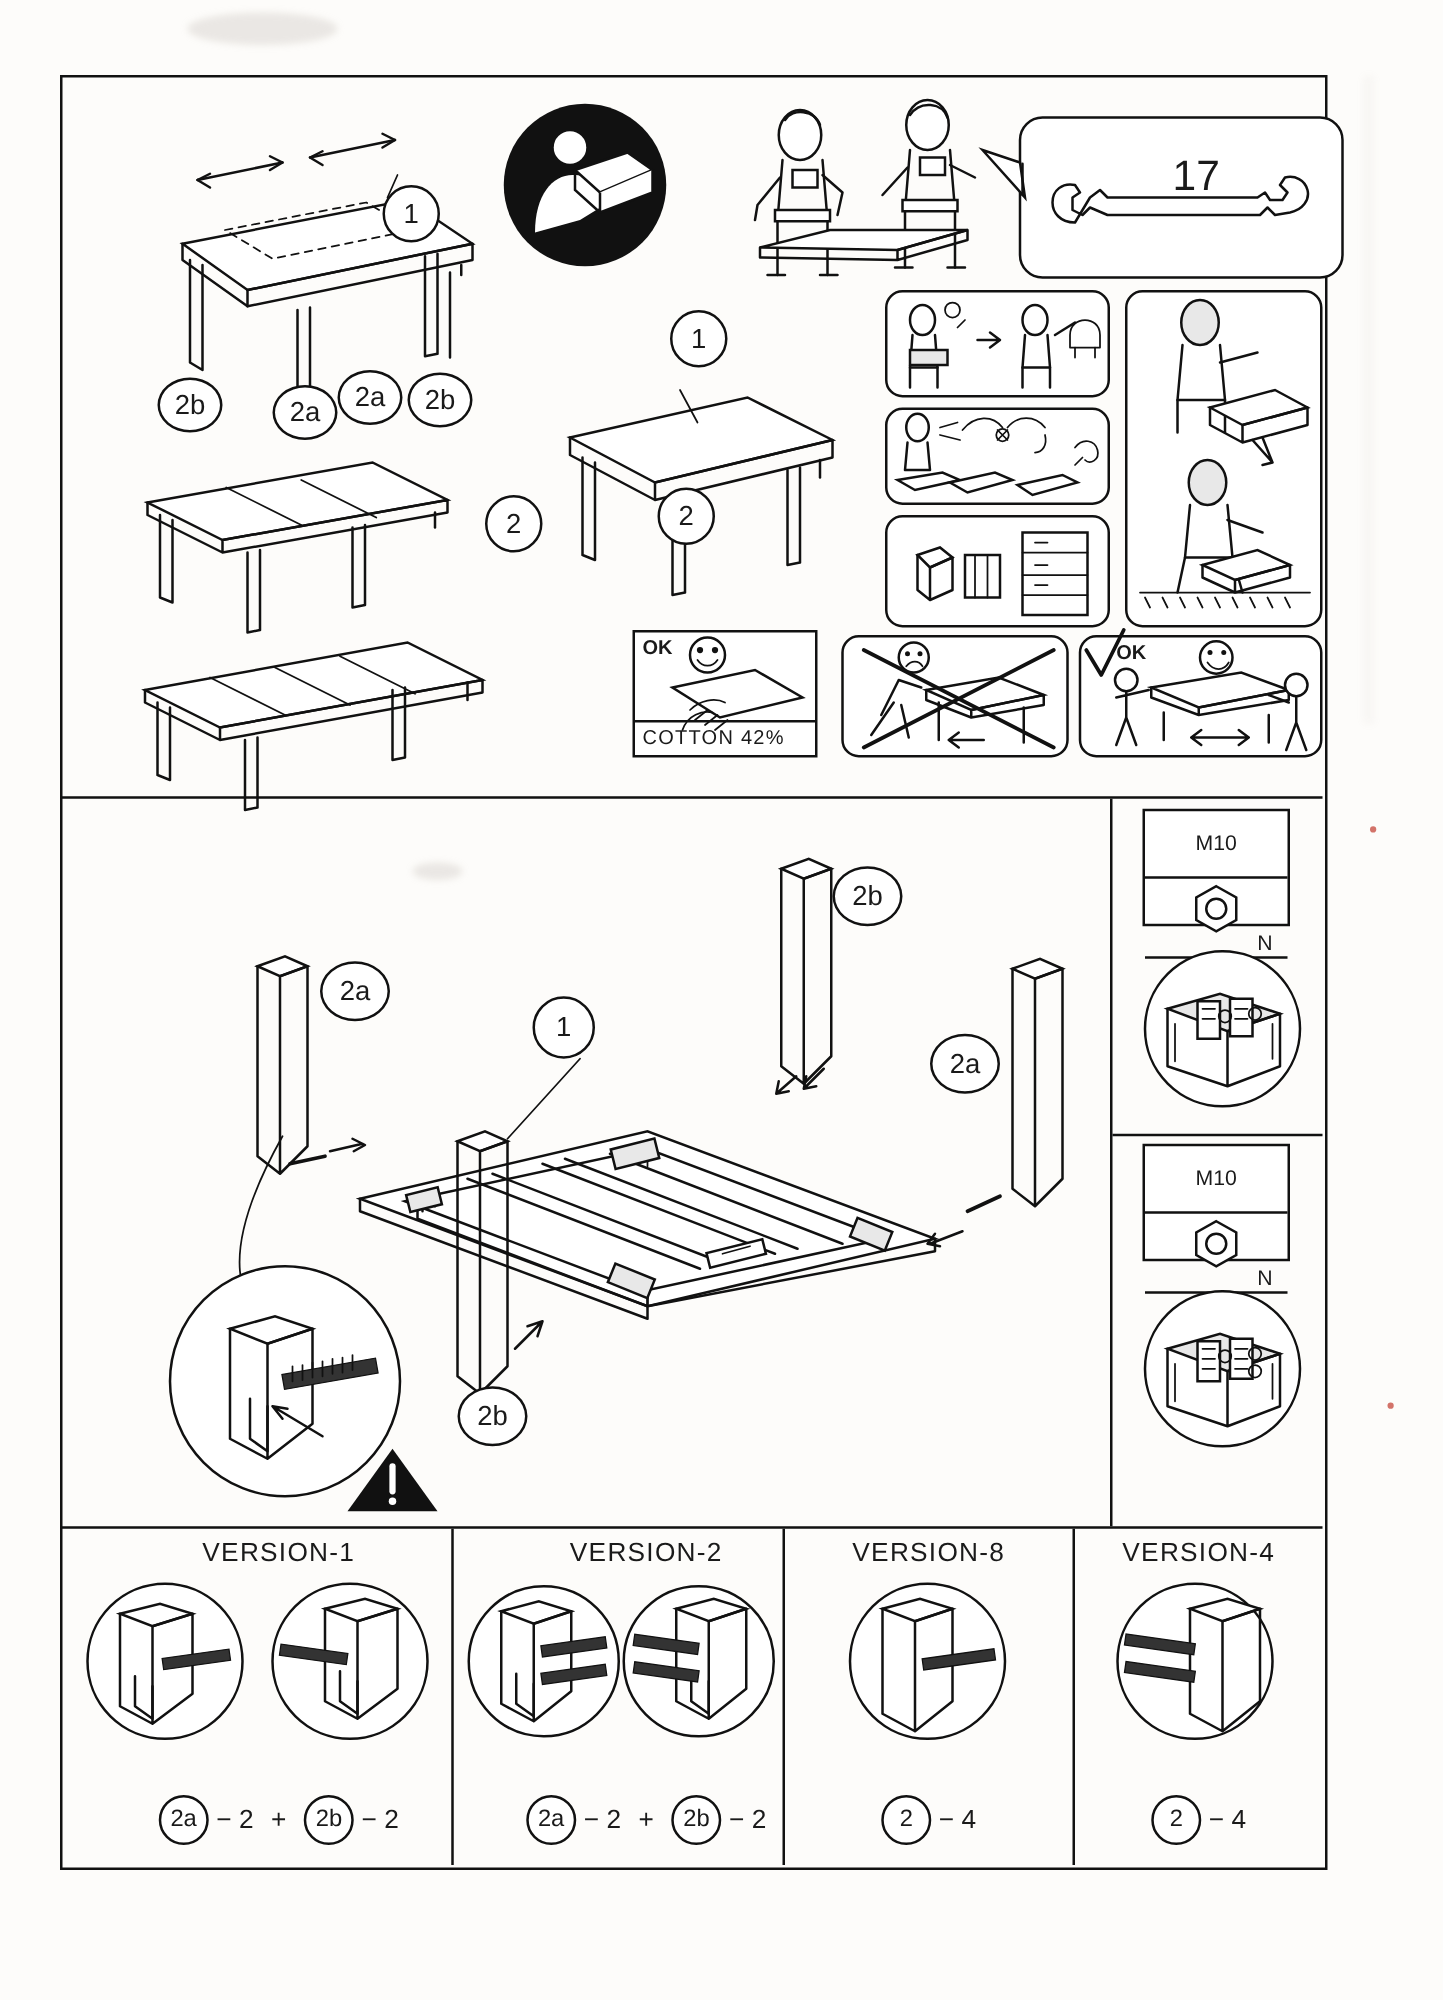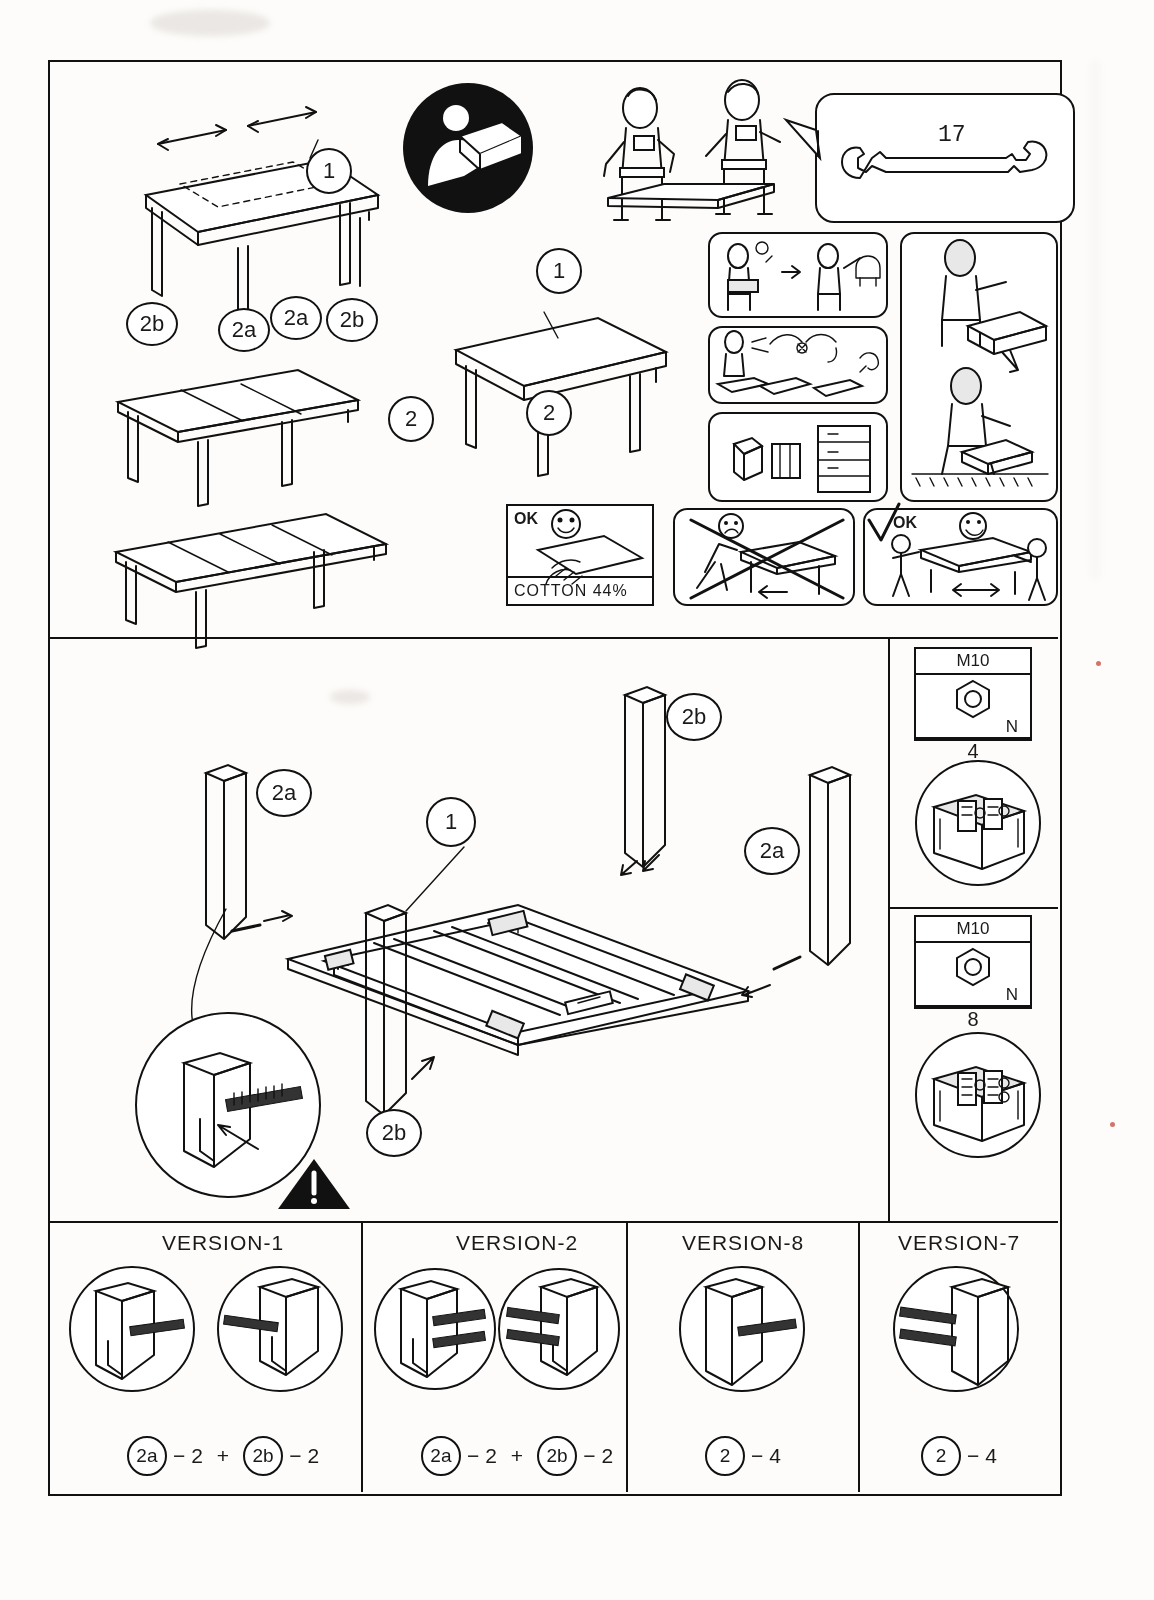--- a/index.html
+++ b/index.html
@@ -14,21 +14,21 @@
   svg{display:block;overflow:visible;}
   .ln{fill:none;stroke:#111;stroke-width:2;stroke-linejoin:round;stroke-linecap:round;}
   .ln-thin{fill:none;stroke:#111;stroke-width:1.4;stroke-linejoin:round;stroke-linecap:round;}
   .ln-thick{fill:none;stroke:#111;stroke-width:3;stroke-linejoin:round;stroke-linecap:round;}
   .fillw{fill:#fff;stroke:#111;stroke-width:2;}
   .fillg{fill:#e8e8e8;stroke:#111;stroke-width:2;}
   .version-title{text-align:center;font-size:21px;letter-spacing:1px;padding-top:8px;}
   .ver-foot{position:absolute;bottom:16px;left:0;right:0;display:flex;align-items:center;justify-content:center;gap:6px;font-size:21px;}
   .mini-circle{display:inline-flex;width:36px;height:36px;border:2px solid #111;border-radius:50%;align-items:center;justify-content:center;font-size:19px;background:#fff;}
   .qty-box{position:absolute;box-sizing:border-box;border:2px solid #111;background:#fff;}
-  .qty-label{text-align:center;font-size:17px;border-bottom:2px solid #111;padding:2px 0;}
+  .qty-label{text-align:center;font-size:17px;border-bottom:2px solid #111;padding:16px 0;}
   .qty-num{text-align:center;font-size:20px;border-top:2px solid #111;padding:1px 0;}
   .smudge{position:absolute;border-radius:50%;background:rgba(170,160,150,.22);filter:blur(3px);}
   .dot-red{position:absolute;width:5px;height:5px;border-radius:50%;background:#c0392b;opacity:.7;}
   .cotton-text{position:absolute;left:6px;bottom:4px;font-size:16px;letter-spacing:1px;}
   .ok-text{position:absolute;font-size:16px;font-weight:bold;}
 </style>
 </head>
 <body>
 
 <div class="sheet">
@@ -133,21 +133,21 @@
       <path class="ln" d="M30,118 L30,126 L140,128 L140,120 M140,120 L196,104 L196,112 L140,128"></path>
     </svg>
 
     <svg style="position:absolute;left:760px;top:26px;" width="275" height="150">
       <rect class="fillw" x="8" y="8" width="258" height="128" rx="18"></rect>
       <polygon class="fillw" points="8,44 -22,34 12,72"></polygon>
       <path class="ln" d="M10,45 L10,70" stroke="#fff" stroke-width="4"></path>
 
       <path class="ln" d="M52,92 C40,92 34,84 34,76 C34,66 42,60 52,62 L56,68 L50,72 L50,82 L58,86 L64,80 L78,86 L200,86 L206,80 L212,86 L224,84 C234,82 240,74 238,66 C236,58 228,54 220,56 L216,62 L222,68 L218,74 L208,74 L204,68 L198,72 L78,72 L72,66 L64,72 Z"></path>
     </svg>
-    <div style="position:absolute;left:890px;top:62px;font-size:23px;font-family:Liberation Mono, monospace;">17</div>
+    <div style="position:absolute;left:890px;top:62px;font-size:34px;">17</div>
 
     <div class="cell bordered rounded" style="left:660px;top:172px;width:180px;height:86px;background:#fff;">
       <svg width="176" height="82">
         <ellipse class="fillw" cx="28" cy="22" rx="10" ry="12"></ellipse>
         <path class="ln" d="M20,34 L18,60 L40,60 L38,34"></path>
         <path class="ln" d="M18,60 L18,76 M40,60 L40,76"></path>
         <circle class="ln-thin" cx="52" cy="14" r="6"></circle>
         <path class="ln-thin" d="M56,28 L62,22"></path>
         <rect class="fillg" x="18" y="46" width="30" height="12"></rect>
         <path class="ln" d="M72,38 L88,38 M82,32 L90,38 L82,44"></path>
@@ -215,21 +215,21 @@
         <circle class="fillw" cx="58" cy="18" r="14"></circle>
         <circle cx="52" cy="14" r="2.5" fill="#111"></circle>
         <circle cx="64" cy="14" r="2.5" fill="#111"></circle>
         <path class="ln-thin" d="M50,22 C54,28 62,28 66,22"></path>
         <polygon class="fillw" points="30,44 96,30 134,52 68,68"></polygon>
         <path class="ln-thin" d="M44,62 C52,54 64,52 72,56"></path>
         <path class="ln-thin" d="M48,70 L58,62 M56,74 L66,66 M64,78 L74,70"></path>
         <path class="ln-thin" d="M38,78 C42,66 54,62 62,64"></path>
       </svg>
       <div class="ok-text" style="left:6px;top:4px;">OK</div>
-      <div class="cotton-text">COTTON 44%</div>
+      <div class="cotton-text">COTTON 42%</div>
       <div style="position:absolute;left:0;right:0;bottom:26px;height:2px;background:#111;"></div>
     </div>
 
     <div class="cell bordered rounded" style="left:625px;top:448px;width:182px;height:98px;background:#fff;">
       <svg width="178" height="94">
         <circle class="fillw" cx="56" cy="16" r="12"></circle>
         <circle cx="51" cy="13" r="2" fill="#111"></circle>
         <circle cx="61" cy="13" r="2" fill="#111"></circle>
         <path class="ln-thin" d="M50,23 C54,18 60,18 63,23"></path>
         <path class="ln" d="M44,34 L30,62 M44,34 L62,40"></path>
@@ -494,21 +494,21 @@
         <rect x="66" y="58" width="58" height="9" transform="rotate(-8 95 62)" fill="#333" stroke="#111"></rect>
       </svg>
       <div class="ver-foot">
         <span class="mini-circle">2</span>
         <span>−</span>
         <span>4</span>
       </div>
     </div>
 
     <div class="cell" style="left:812px;top:0;width:198px;height:269px;">
-      <div class="version-title">VERSION-7</div>
+      <div class="version-title">VERSION-4</div>
       <svg style="position:absolute;left:22px;top:42px;" width="150" height="130">
         <circle class="fillw" cx="74" cy="64" r="62"></circle>
         <polygon class="fillw" points="70,22 100,14 126,22 96,32"></polygon>
         <path class="ln" d="M70,22 L70,106 L96,120 L96,32 M96,32 L126,22 L126,96 L96,120"></path>
         <rect x="18" y="46" width="56" height="9" transform="rotate(8 46 50)" fill="#333" stroke="#111"></rect>
         <rect x="18" y="68" width="56" height="9" transform="rotate(8 46 72)" fill="#333" stroke="#111"></rect>
       </svg>
       <div class="ver-foot">
         <span class="mini-circle">2</span>
         <span>−</span>

